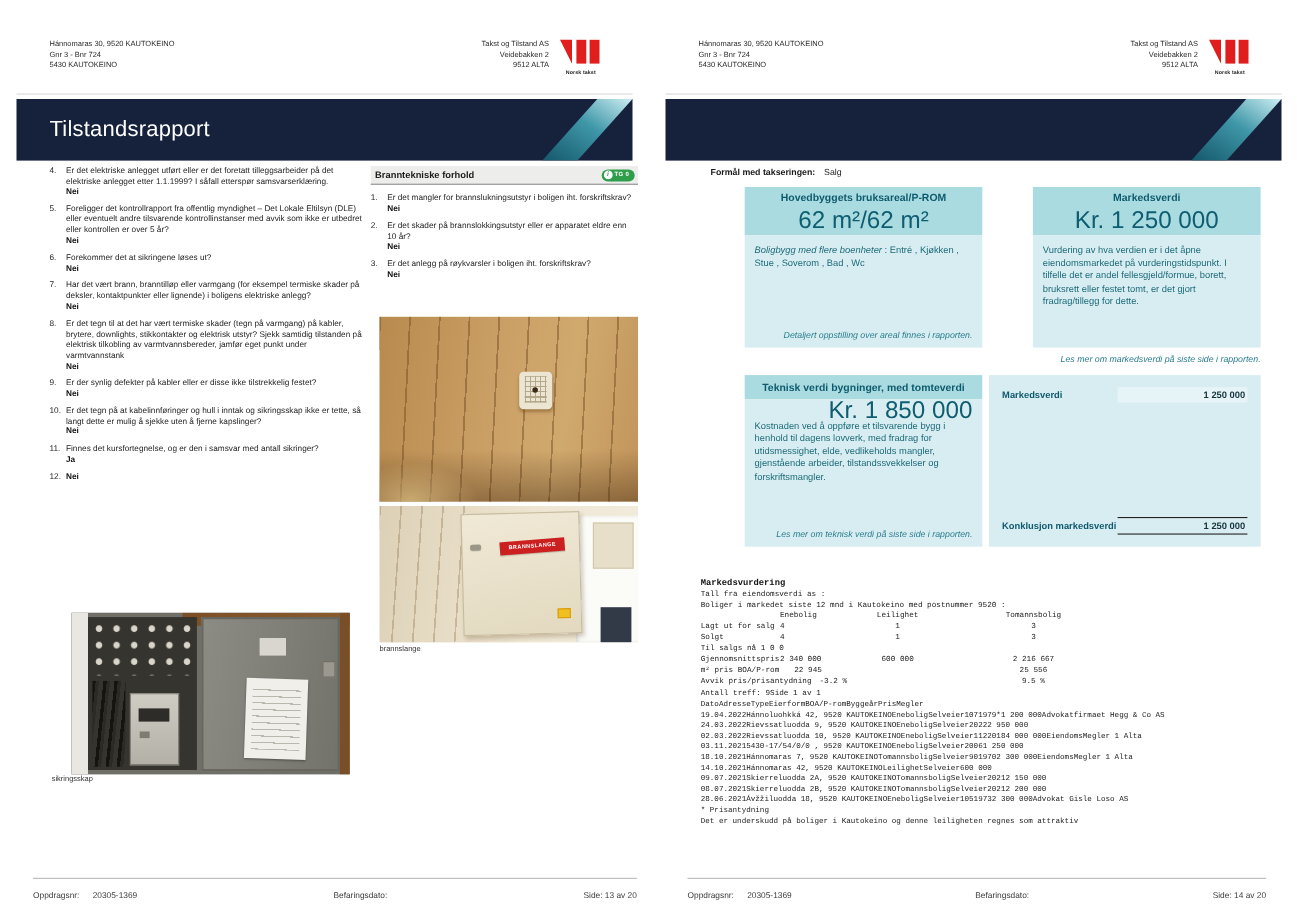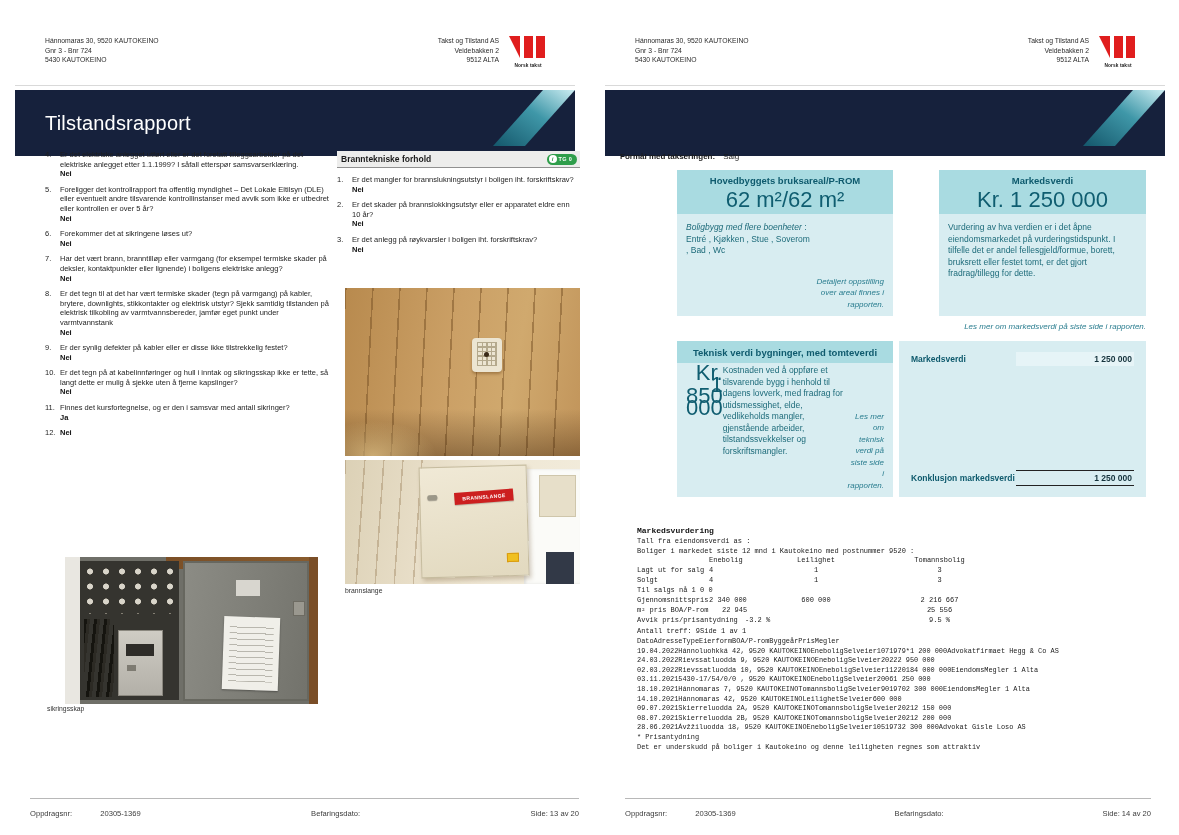--- a/index.html
+++ b/index.html
@@ -11,21 +11,21 @@
   
   .hdr{position:absolute;left:45px;right:42px;top:36px;display:flex;align-items:flex-start;}
   .addr{font-size:6.8px;line-height:9.6px;color:#2b2b2b;}
   .spacer{flex:1;}
   .company{font-size:6.8px;line-height:9.6px;color:#2b2b2b;text-align:right;margin-right:10px;}
   .logo{width:38px;text-align:center;}
   .logo-text{font-size:4.8px;font-weight:bold;color:#1a1a1a;letter-spacing:.1px;margin-top:1px;}
   .toprule{position:absolute;top:85px;left:15px;width:560px;border-top:1px solid #d9d9d9;}
 
   
-  .banner{position:absolute;left:15px;top:90px;width:560px;height:66px;background:#16213c;display:flex;align-items:center;padding-left:30px;box-sizing:border-box;text-align:center;}
+  .banner{position:absolute;left:15px;top:90px;width:560px;height:56px;background:#16213c;display:flex;align-items:center;padding-left:30px;box-sizing:border-box;text-align:center;}
   .banner-title{color:#fff;font-size:20px;font-weight:400;letter-spacing:.2px;position:relative;z-index:2;}
   .accent{position:absolute;right:0;top:0;height:56px;}
 
   
   .qlist{position:absolute;left:45px;top:150px;width:288px;}
   .mlist{position:absolute;left:337px;top:175px;width:243px;}
   .q{display:flex;margin-bottom:6px;font-size:7.5px;line-height:9.6px;color:#1e1e1e;}
   .qn{width:15px;flex:none;}
   .qt{flex:1;}
   .ans{display:block;font-weight:bold;color:#111;}
@@ -74,30 +74,30 @@
   .fuse-door{position:absolute;left:46.5%;top:3%;width:50%;height:95%;background:linear-gradient(100deg,#8c8c85,#7d7d76 60%,#72726b);box-shadow:inset 0 0 0 2px #67675f;}
   .door-sticker{position:absolute;left:42%;top:13%;width:24px;height:16px;background:#d8d6cf;}
   .door-paper{position:absolute;left:32%;top:40%;width:44%;height:52%;background:#f0efe9;transform:rotate(2deg);box-shadow:0 1px 2px rgba(0,0,0,.35);}
   .door-paper::before{content:"";position:absolute;left:10%;right:10%;top:12%;bottom:10%;background:repeating-linear-gradient(0deg,#b9b7ae 0 1px,transparent 1px 6px);}
   .door-latch{position:absolute;right:5%;top:30%;width:10px;height:13px;background:#9a988f;border:1px solid #6d6b62;}
 
   
   .footer{position:absolute;top:798px;border-top:1px solid #b8b8b8;font-size:7.6px;color:#3c3c3c;display:flex;justify-content:space-between;align-items:flex-start;padding-top:10px;}
   #page-left .footer{left:30px;right:10px;}
   #page-right .footer{left:35px;right:28px;}
-  .f-no{margin-left:28px;}
-
-  
-  .purpose{position:absolute;left:30px;top:152px;font-size:8px;color:#1a1a1a;}
+  .f-no{margin-left:12px;}
+
+  
+  .purpose{position:absolute;left:56px;top:152px;font-size:8px;color:#1a1a1a;}
   .purpose b{margin-right:8px;}
   .tealbox{position:absolute;box-sizing:border-box;padding-left:40px;}
   .tb-head{background:#a9dbe1;text-align:center;padding:5px 4px 4px;box-sizing:border-box;}
   .tb-title{font-size:9.5px;font-weight:bold;color:#0e5a6d;}
   .tb-value{font-size:22px;color:#0f5d70;margin-top:1px;}
-  .tb-body{background:#d8edf1;color:#1d6b7a;font-size:8.5px;line-height:11.5px;padding:8px 9px 6px;box-sizing:border-box;display:flex;flex-direction:row;}
+  .tb-body{background:#d8edf1;color:#1d6b7a;font-size:8.5px;line-height:11.5px;padding:8px 9px 6px;box-sizing:border-box;display:flex;flex-direction:column;}
   .ital{font-style:italic;}
   .note{margin-top:auto;text-align:right;font-style:italic;font-size:8px;color:#2a7d8f;}
   .outnote{position:absolute;left:309px;top:322px;width:247px;text-align:right;font-style:italic;font-size:8px;color:#2a7d8f;}
 
   #area-box{left:47px;top:170px;width:256px;height:146px;}
   #market-box{left:309px;top:170px;width:247px;height:146px;}
   #area-box .tb-head,#market-box .tb-head{height:44px;}
   #area-box .tb-body,#market-box .tb-body{height:102px;}
 
   #tech-box{left:47px;top:341px;width:256px;height:156px;}

